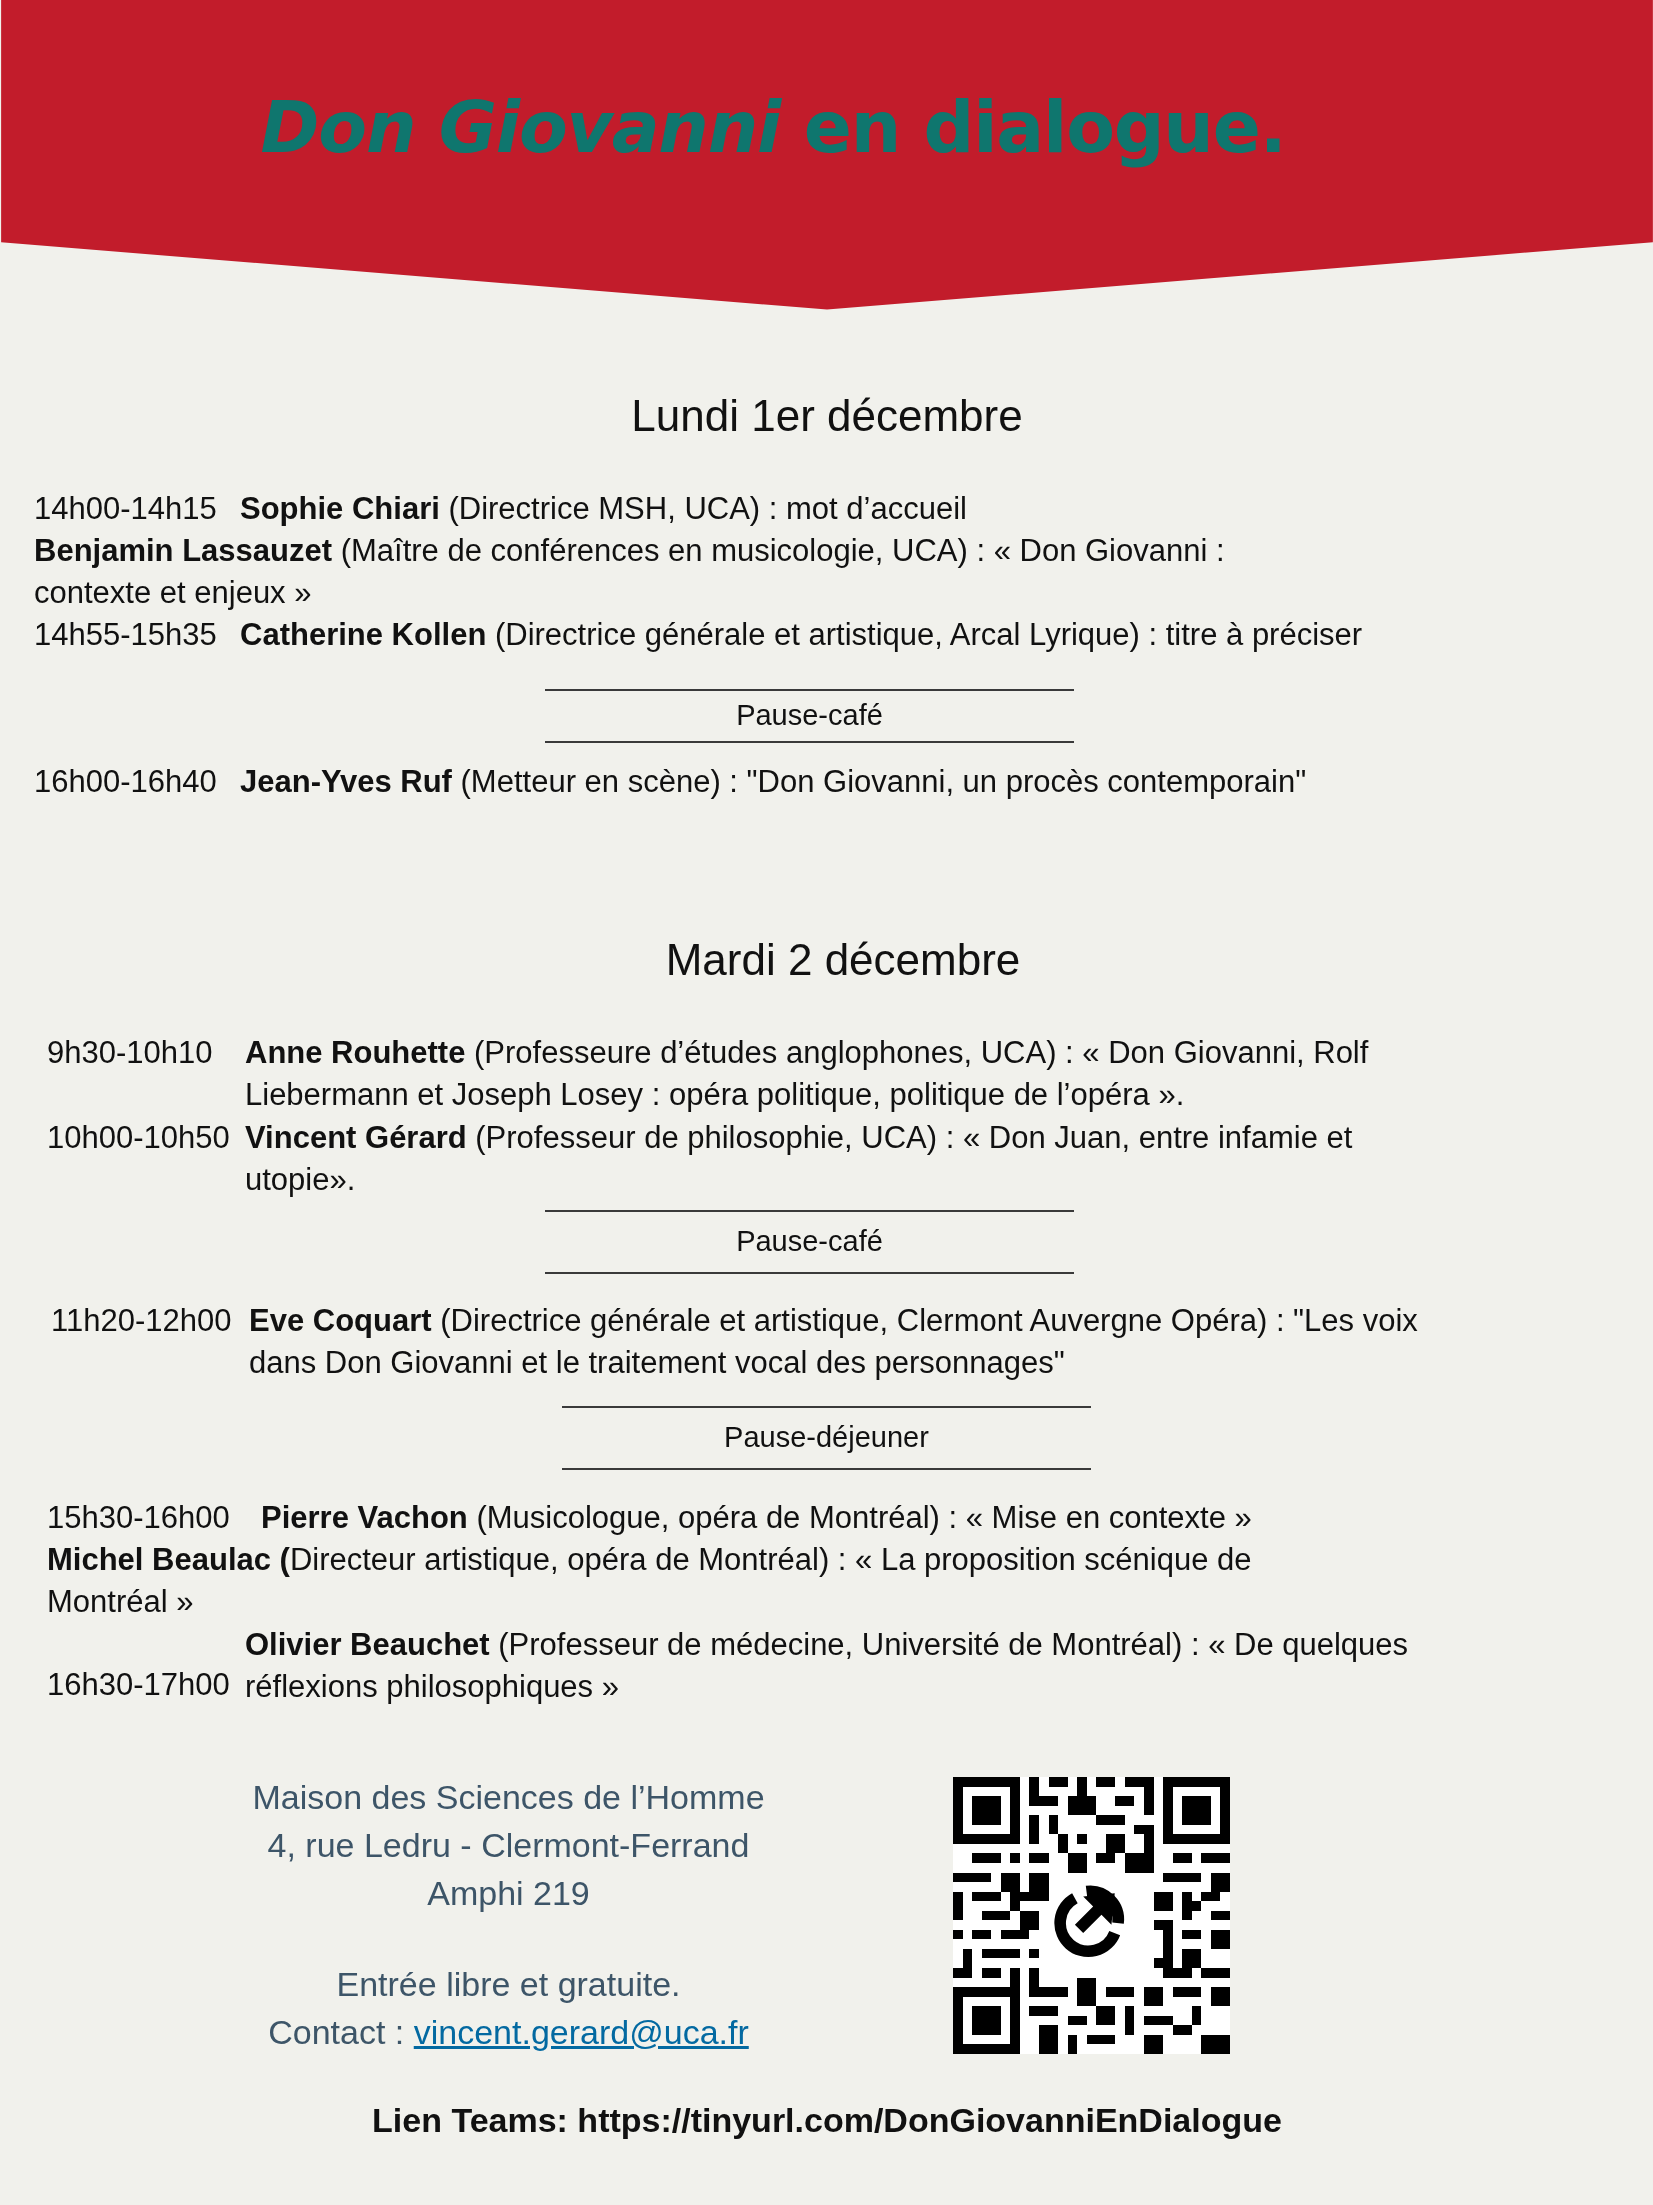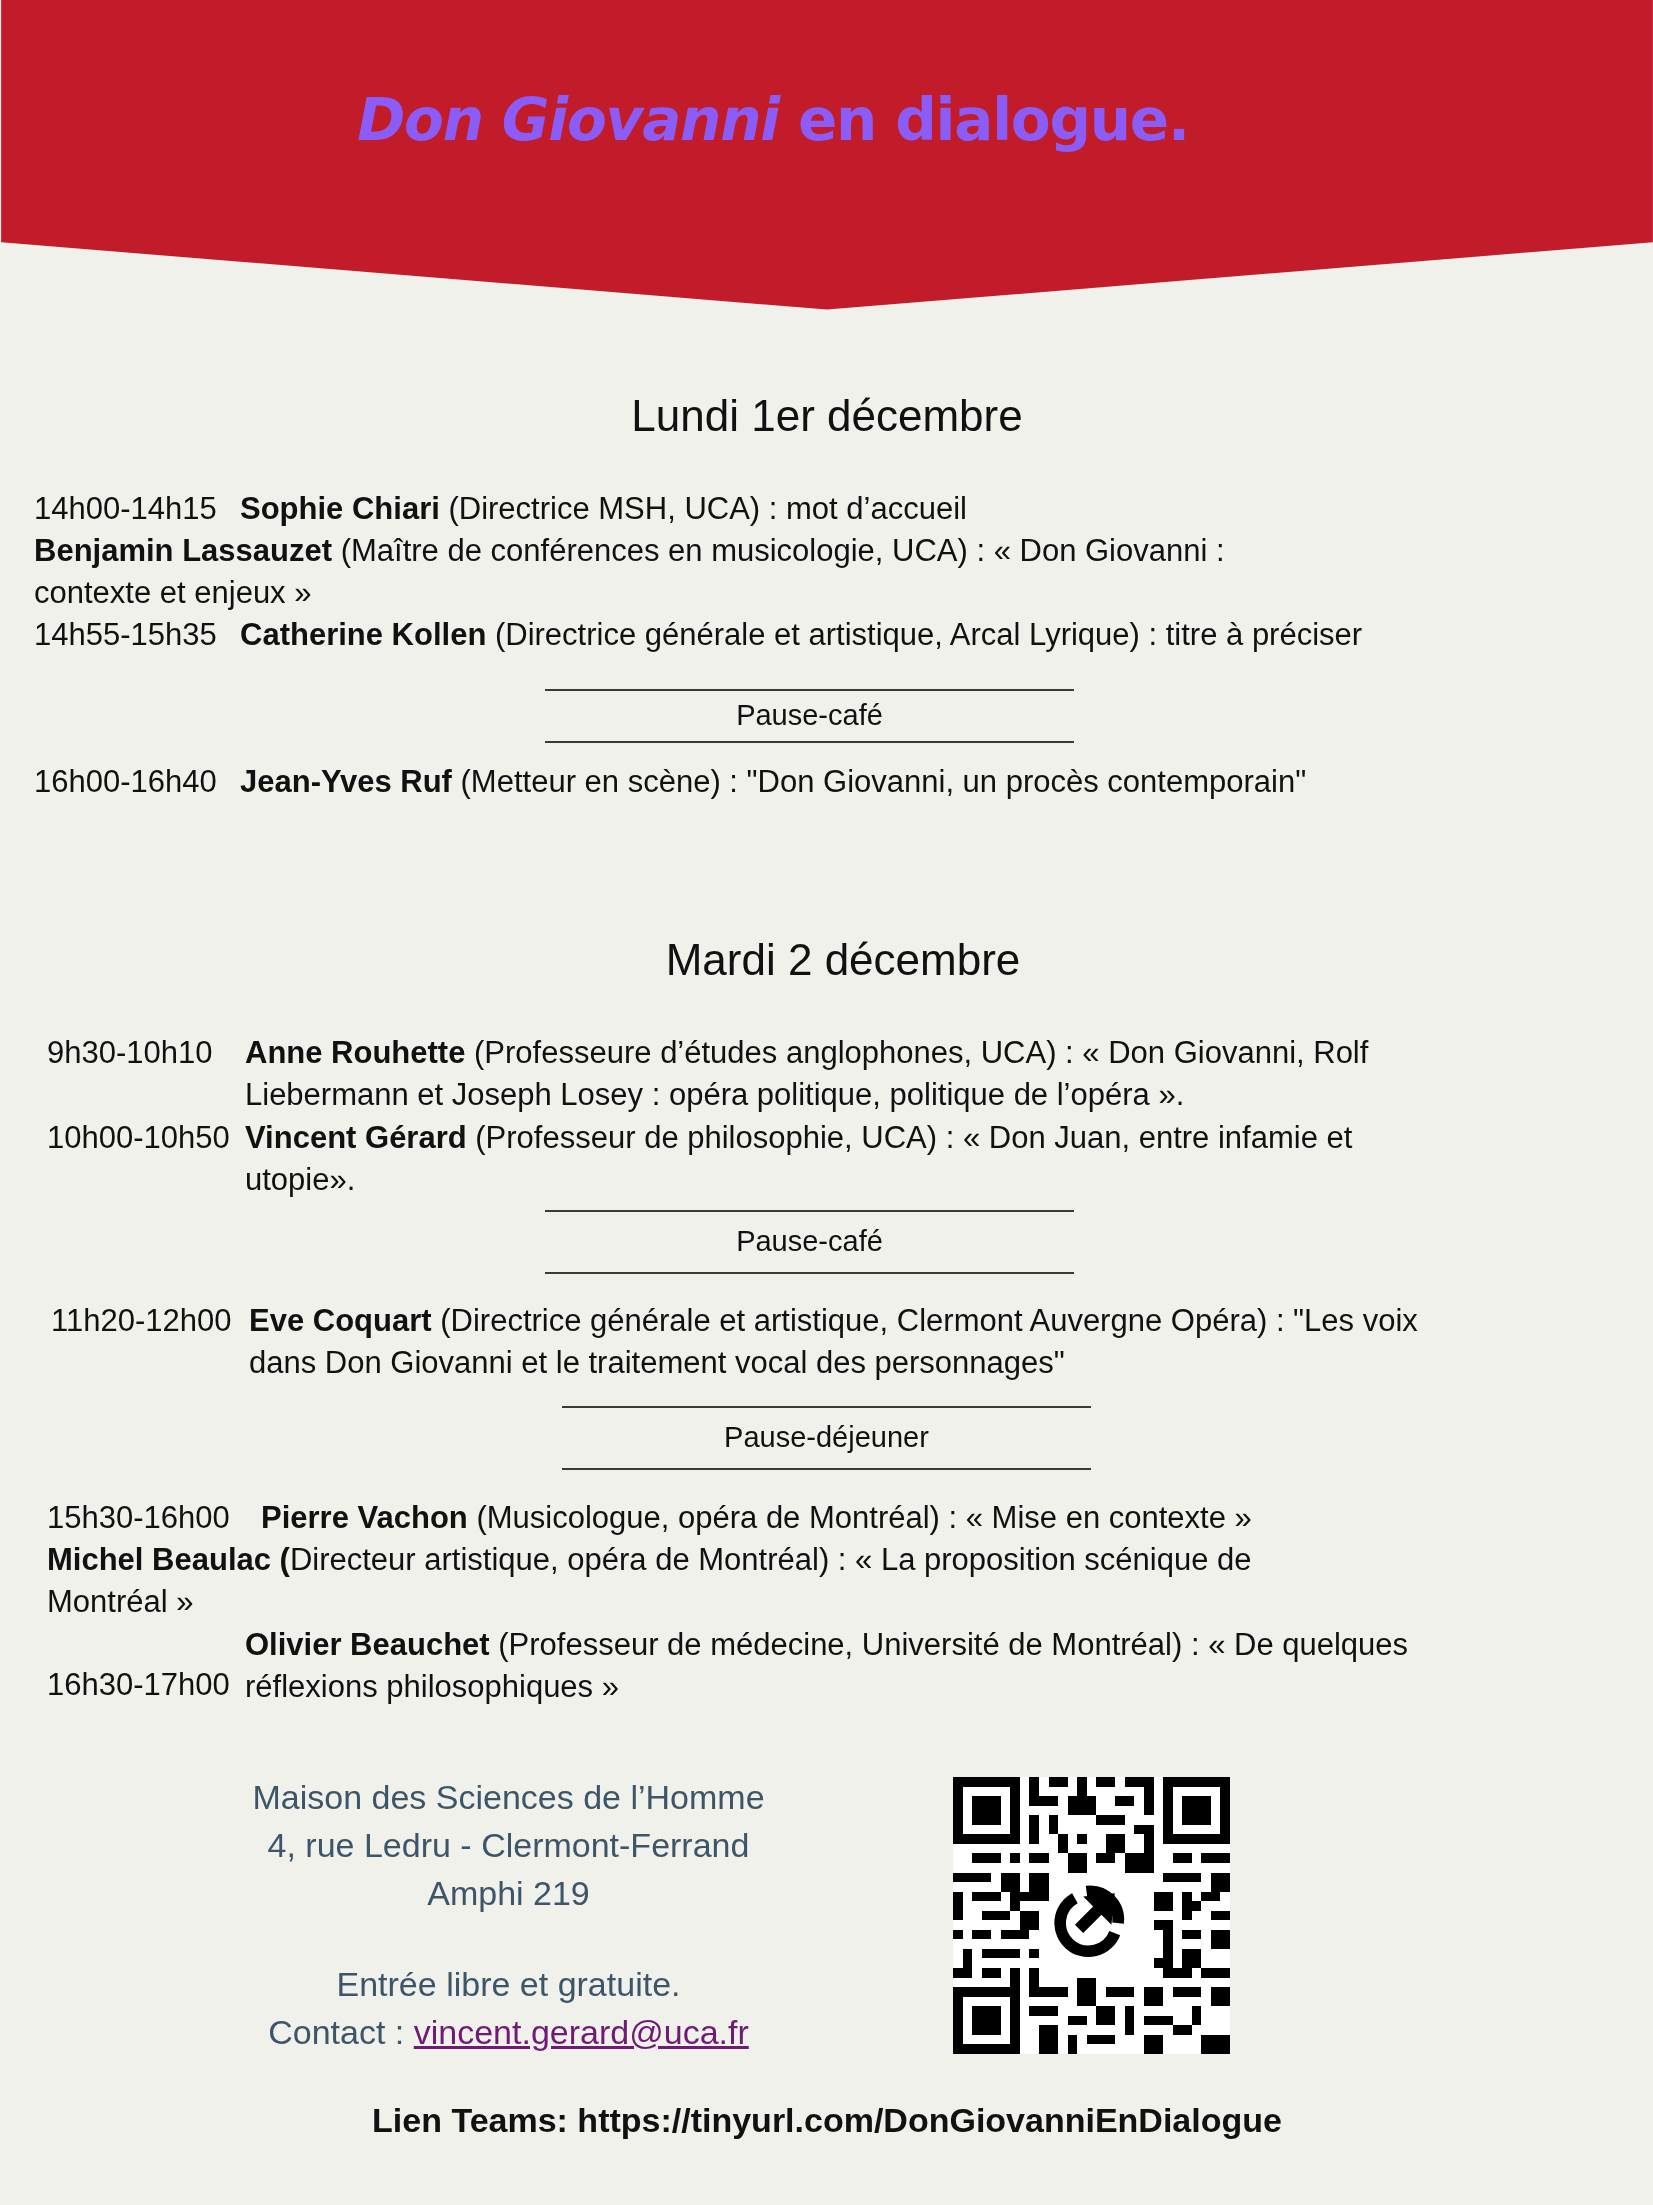--- a/index.html
+++ b/index.html
@@ -6,40 +6,40 @@
     body {
       width: 1654px; height: 2205px; position: relative; overflow: hidden;
       background: #f1f1ec;
       font-family: "Liberation Sans", "DejaVu Sans", sans-serif;
       color: #111;
     }
     .banner { position: absolute; left: 0; top: 0; width: 1654px; height: 312px; }
     .banner svg { position: absolute; left: 0; top: 0; }
     .title {
       position: absolute; left: 0; top: 86px; width: 1546px; text-align: center;
-      color: #8b5cf6; font-weight: bold; font-size: 58px; letter-spacing: -1.2px;
+      color: #0f766e; font-weight: bold; font-size: 71px; letter-spacing: -1.2px;
       font-family: "DejaVu Sans", sans-serif;
     }
     .title .em { font-style: italic; }
     .day-heading {
       position: absolute; left: 0; width: 1654px; text-align: center;
       font-size: 44px; color: #111;
     }
     .row { position: absolute; font-size: 31px; line-height: 42px; display: flex; }
     .row .time { flex: none; white-space: nowrap; }
     .row .desc { flex: none; }
     .row b { font-weight: bold; }
     .pause { position: absolute; text-align: center; font-size: 29px; }
     .pause .rule { height: 1.8px; background: #3a3a3a; }
     .pause .lbl { padding: 8.6px 0 8.6px 0; }
     .footer-info {
       position: absolute; left: 202px; width: 613px; text-align: center;
       color: #3d5568; font-size: 34px; line-height: 48px;
     }
-    .footer-info a { color: #701a75; text-decoration: underline; }
+    .footer-info a { color: #0369a1; text-decoration: underline; }
     .qr { position: absolute; left: 953px; top: 1777px; width: 277px; height: 277px; background: #fff; }
     .teams {
       position: absolute; left: 0; width: 1654px; top: 2101px; text-align: center;
       font-weight: bold; font-size: 34px; color: #111;
     }
   </style>
 </head>
 <body>
 
 <div class="banner">

